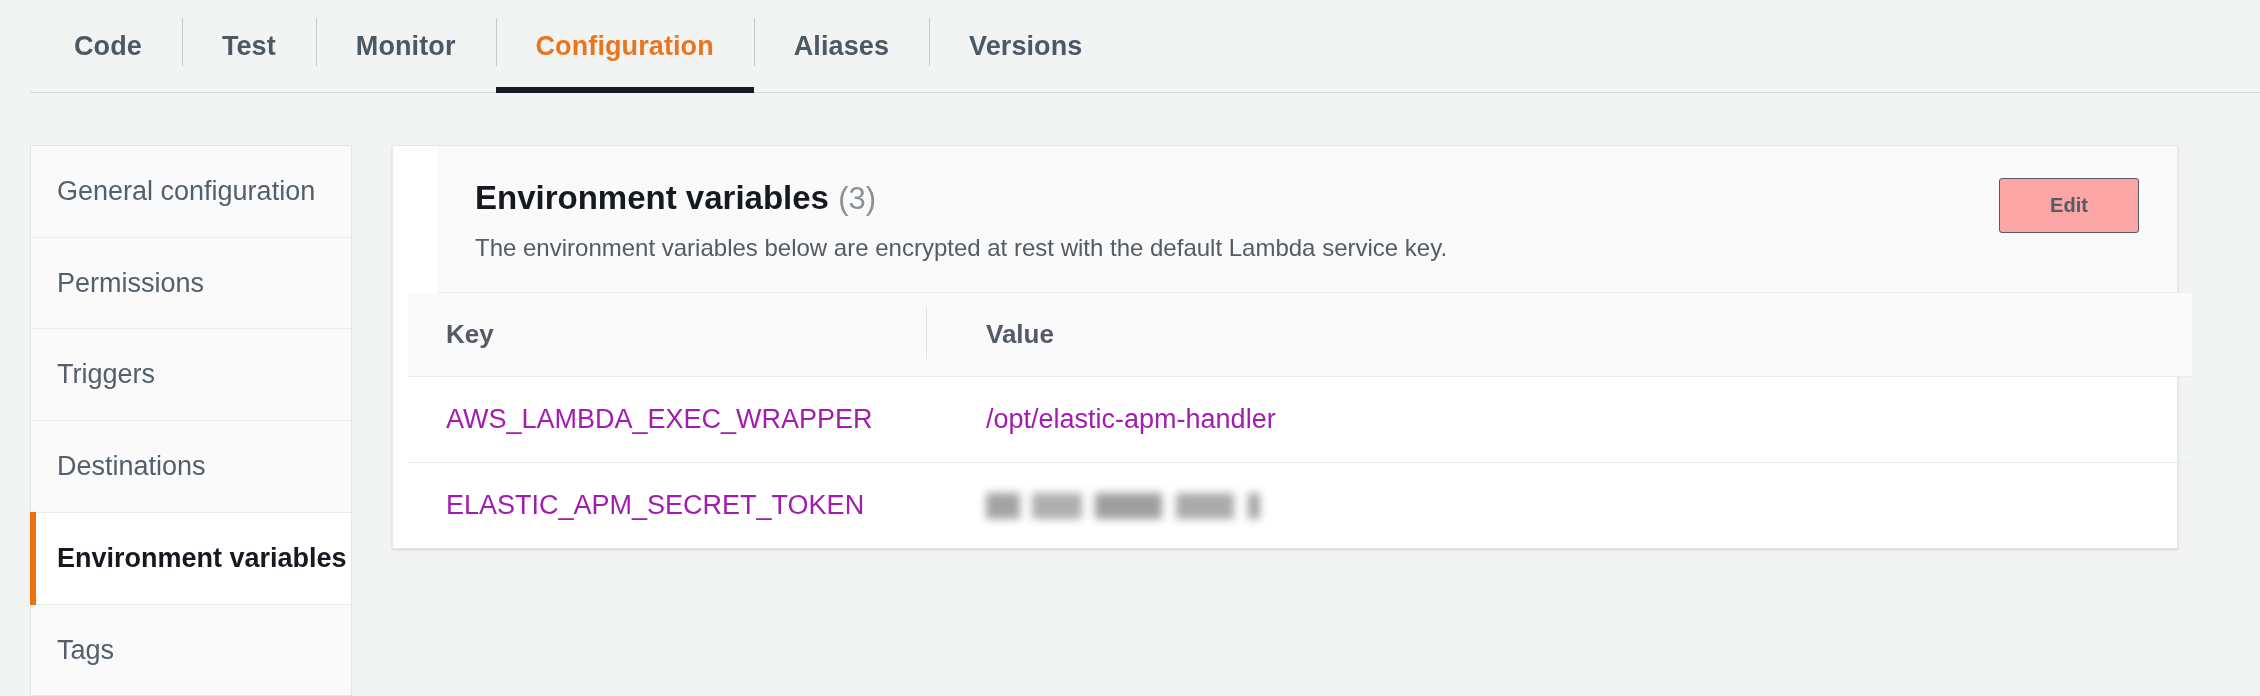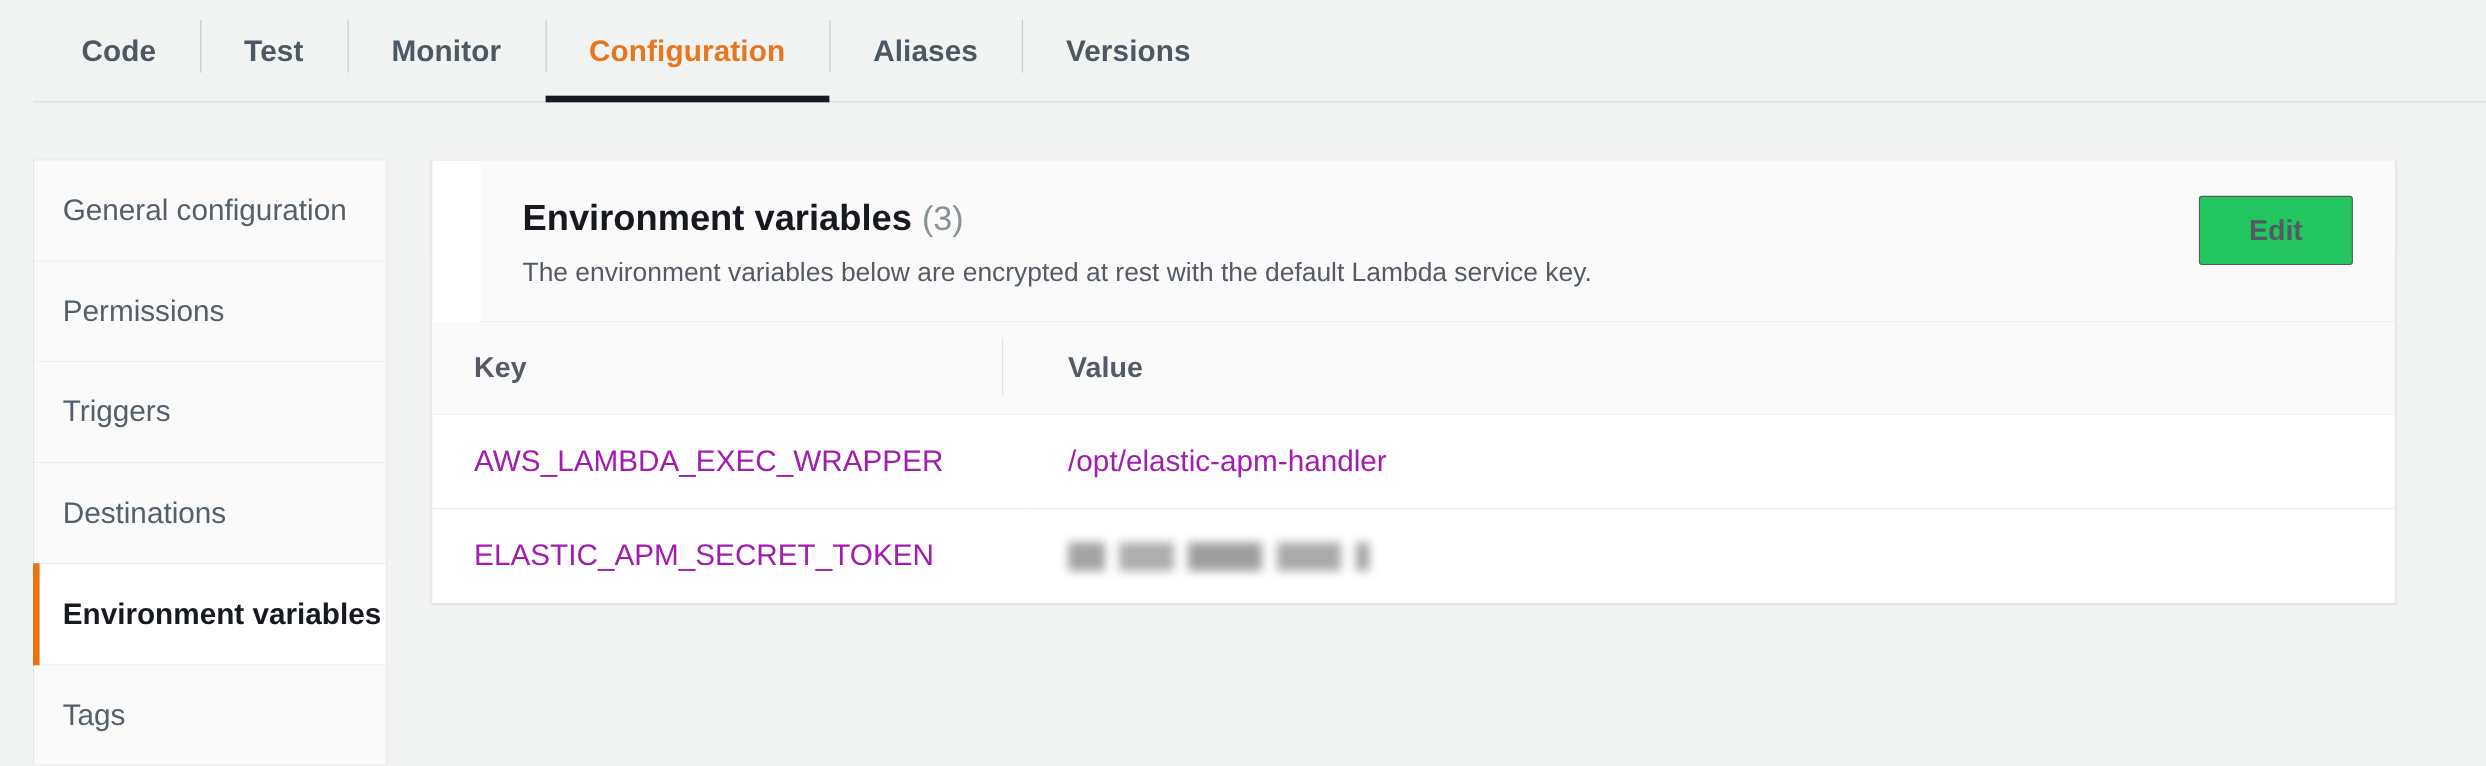--- a/index.html
+++ b/index.html
@@ -129,32 +129,32 @@
     margin-top: 18px;
     font-size: 24px;
     color: #545b64;
   }
   .edit-btn {
     position: absolute;
     right: 38px;
     top: 32px;
     min-width: 140px;
     padding: 15px 38px;
-    font-size: 26px;
+    font-size: 20px;
     font-weight: bold;
     color: #545b64;
-    background: #22c55e;
+    background: #fca5a5;
     border: 1px solid #545b64;
     border-radius: 3px;
     cursor: pointer;
     font-family: "Liberation Sans", sans-serif;
   }
 
   
-  table { width: 100%; border-collapse: collapse; table-layout: fixed; }
+  table { width: 100%; border-collapse: collapse; table-layout: fixed; margin-left: 15px; }
   thead th {
     background: #fafafa;
     text-align: left;
     font-size: 26px;
     font-weight: bold;
     color: #545b64;
     padding: 26px 0 26px 38px;
     border-bottom: 1px solid #eaeded;
     position: relative;
   }

